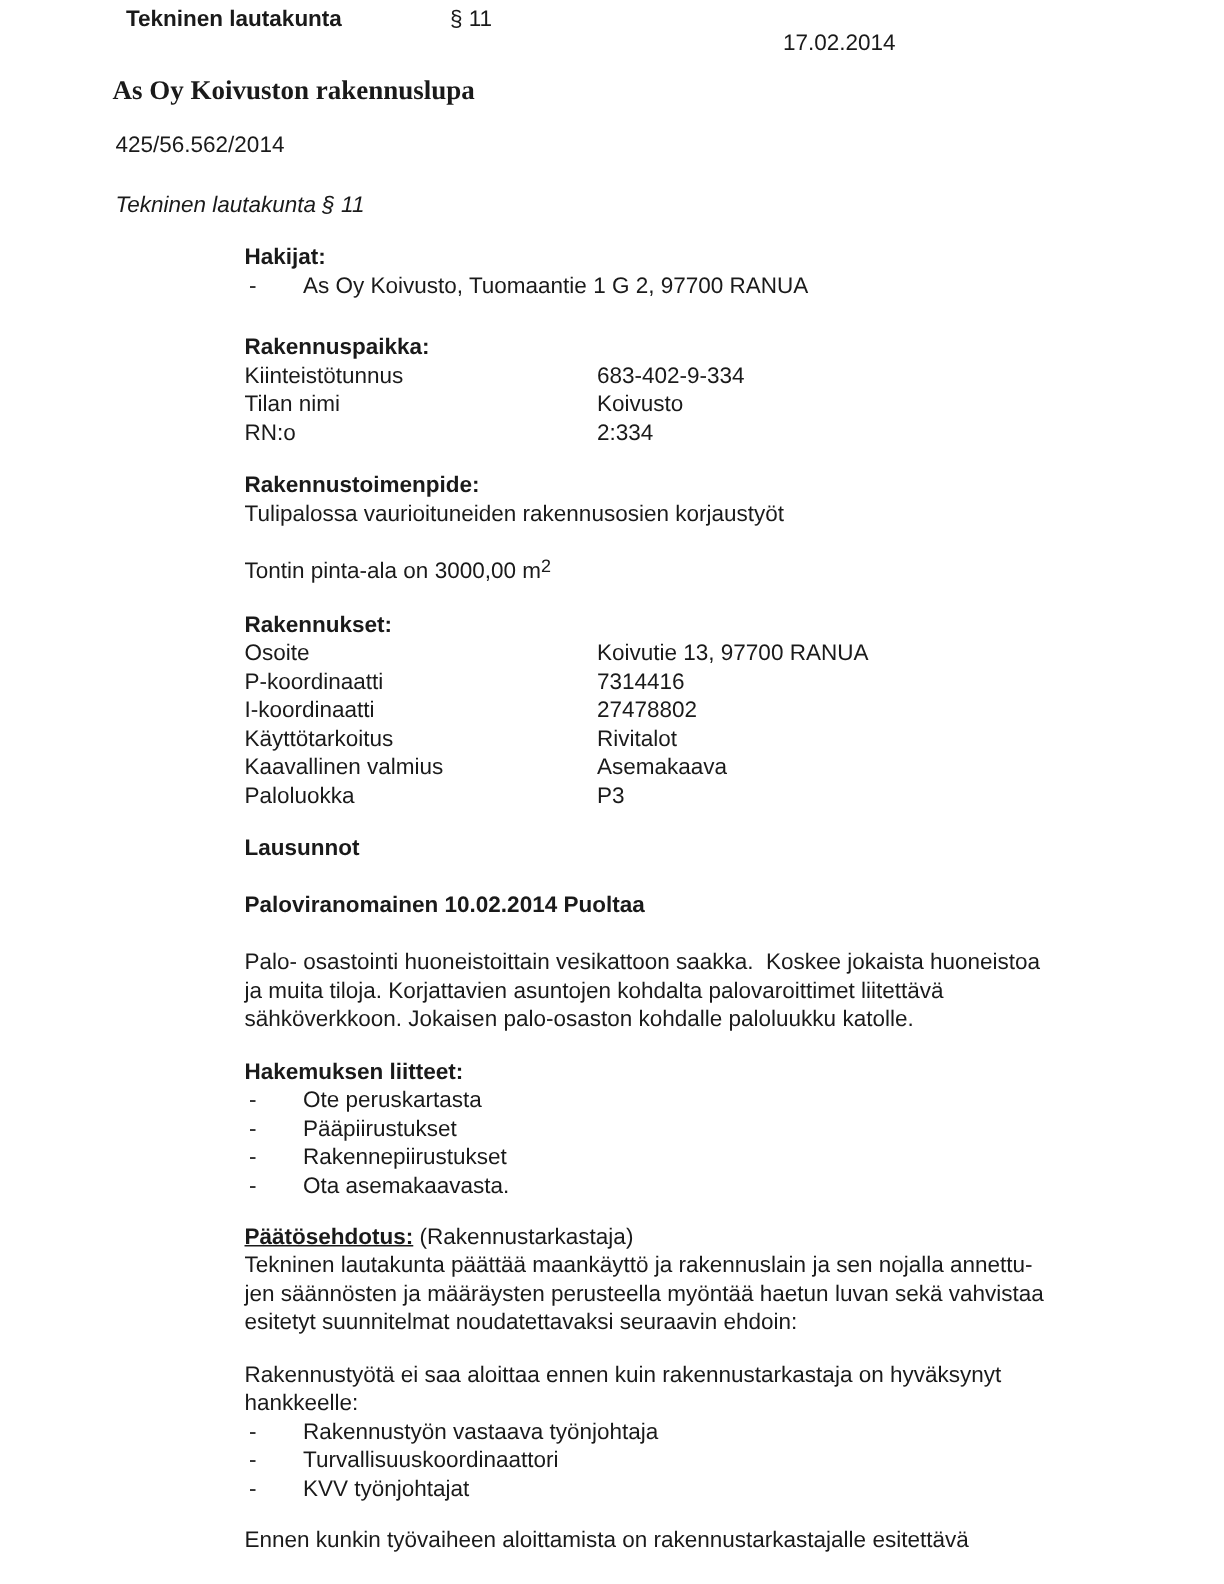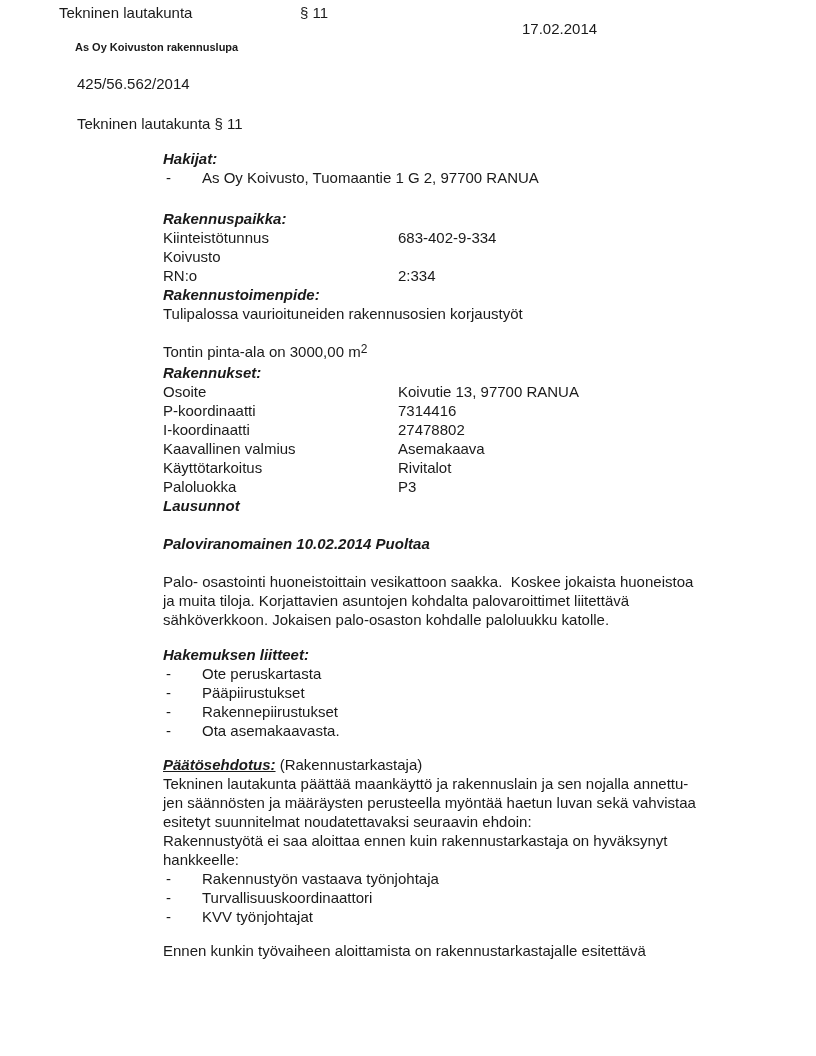--- a/index.html
+++ b/index.html
@@ -6,31 +6,31 @@
   body {
     width: 816px; height: 1056px;
     background: #ffffff;
     color: #1a1a1a;
     font-family: "Liberation Sans", sans-serif;
     font-size: 15px;
     line-height: 19px;
   }
   .doc { position: relative; width: 816px; height: 1056px; overflow: hidden; padding-top: 3px; box-sizing: border-box; }
   .header-row { position: relative; height: 19px; }
-  .h-committee { position: absolute; left: 59px; top: 0; }
+  .h-committee { position: absolute; left: 84px; top: 0; font-weight: bold; }
   .h-section   { position: absolute; left: 300px; top: 0; }
   .h-date      { position: absolute; left: 522px; top: 16px; }
-  .title { margin: 15px 0 0 75px; font-size: 11px; line-height: 21px; font-weight: bold; }
+  .title { margin: 28px 0 0 75px; font-size: 18px; line-height: 21px; font-weight: bold; font-family: Liberation Serif, serif; }
   .case { margin: 16px 0 0 77px; }
-  .subheader { margin: 21px 0 0 77px; }
+  .subheader { margin: 21px 0 0 77px; font-style: italic; }
   .block { margin-left: 163px; }
-  .mt14 { margin-top: 0; } .mt15 { margin-top: 15px; } .mt16 { margin-top: 16px; }
-  .mt18 { margin-top: 0; } .mt19 { margin-top: 19px; }
+  .mt14 { margin-top: 16px; } .mt15 { margin-top: 15px; } .mt16 { margin-top: 16px; }
+  .mt18 { margin-top: 16px; } .mt19 { margin-top: 19px; }
   .mt22 { margin-top: 22px; }
-  .bold { font-weight: bold; font-style: italic; }
+  .bold { font-weight: bold; }
   .u { text-decoration: underline; }
   .kv-row { display: flex; }
   .kv-row .k { flex: 0 0 235px; }
   .bullet { display: flex; }
   .bullet .dash { flex: 0 0 39px; padding-left: 3px; box-sizing: border-box; }
   .para { white-space: pre-wrap; }
   .sup { font-size: 12px; position: relative; top: -4px; }
 </style>
 </head>
 <body>
@@ -57,20 +57,21 @@
     </div>
   </div>
 
   <div class="block mt22">
     <div class="bold">Rakennuspaikka:</div>
     <div class="kv-row">
       <span class="k">Kiinteistötunnus</span>
       <span class="v">683-402-9-334</span>
     </div>
     <div class="kv-row">
+      <span class="k">Tilan nimi</span>
       <span class="v">Koivusto</span>
     </div>
     <div class="kv-row">
       <span class="k">RN:o</span>
       <span class="v">2:334</span>
     </div>
   </div>
 
   <div class="block mt18">
     <div class="bold">Rakennustoimenpide:</div>
@@ -88,26 +89,26 @@
     </div>
     <div class="kv-row">
       <span class="k">P-koordinaatti</span>
       <span class="v">7314416</span>
     </div>
     <div class="kv-row">
       <span class="k">I-koordinaatti</span>
       <span class="v">27478802</span>
     </div>
     <div class="kv-row">
+      <span class="k">Käyttötarkoitus</span>
+      <span class="v">Rivitalot</span>
+    </div>
+    <div class="kv-row">
       <span class="k">Kaavallinen valmius</span>
       <span class="v">Asemakaava</span>
-    </div>
-    <div class="kv-row">
-      <span class="k">Käyttötarkoitus</span>
-      <span class="v">Rivitalot</span>
     </div>
     <div class="kv-row">
       <span class="k">Paloluokka</span>
       <span class="v">P3</span>
     </div>
   </div>
 
   <div class="block mt14">
     <div class="bold">Lausunnot</div>
     <div class="bold mt19">Paloviranomainen 10.02.2014 Puoltaa</div>

